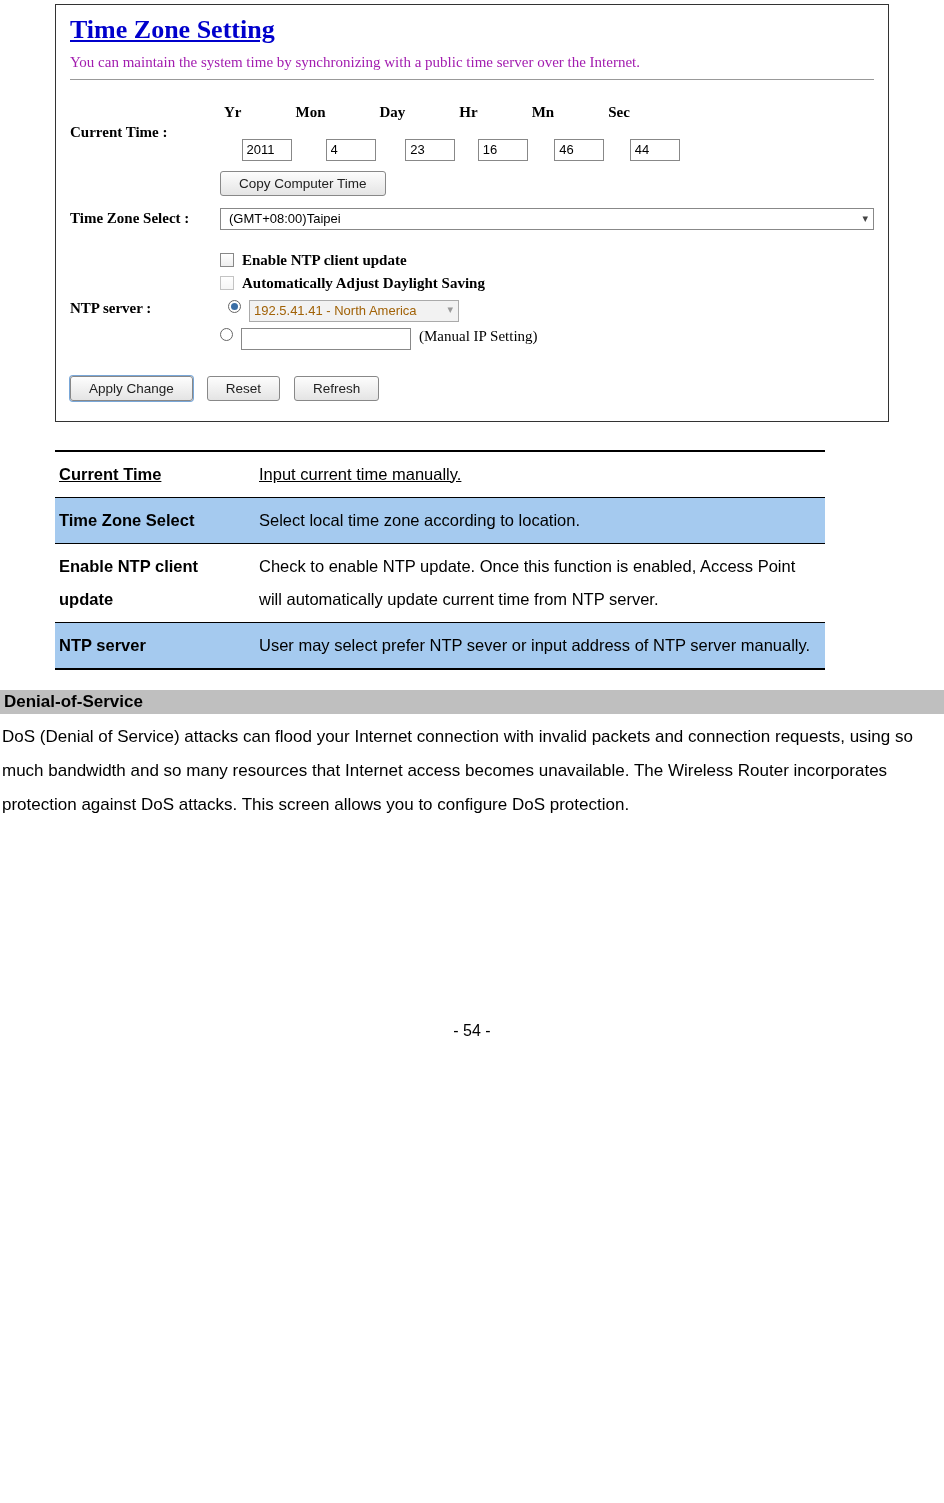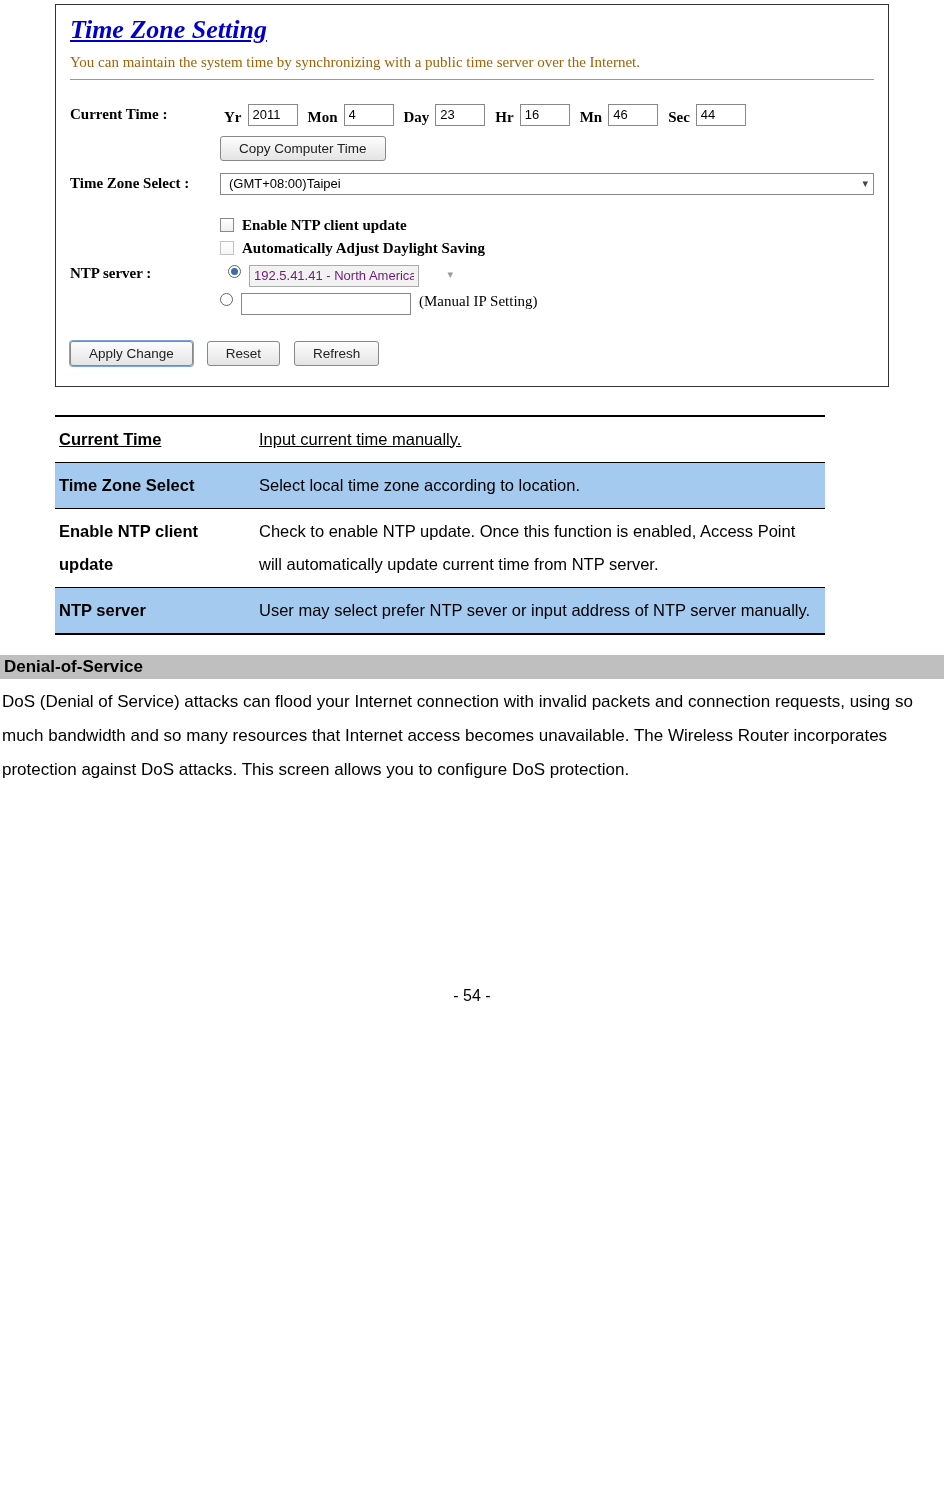--- a/index.html
+++ b/index.html
@@ -18,29 +18,28 @@
   .screenshot-box {
     border: 1px solid #333;
     margin: 4px 55px 20px 55px;
     padding: 10px 14px 20px 14px;
     background: #fff;
   }
   .ss-title {
     font-family: "Times New Roman", Times, serif;
     font-size: 26px;
     font-weight: bold;
-    font-style: italic;
     color: #0000cc;
     text-decoration: underline;
     margin: 0 0 8px 0;
   }
   .ss-desc {
     font-family: "Times New Roman", Times, serif;
     font-size: 15px;
-    color: #a16207;
+    color: #a21caf;
     margin: 0 0 6px 0;
     line-height: 1.3;
   }
   .ss-hr {
     border: none;
     border-top: 1px solid #999;
     margin: 0 0 24px 0;
   }
   .ss-row {
     display: flex;
@@ -49,34 +48,34 @@
     font-family: "Times New Roman", Times, serif;
     font-size: 15px;
   }
   .ss-label {
     font-weight: bold;
     width: 150px;
     flex-shrink: 0;
   }
   .time-fields {
     display: flex;
-    align-items: flex-end;
-    gap: 6px;
+    align-items: flex-start;
     flex-wrap: wrap;
   }
   .time-fields .fld-label {
     font-weight: bold;
     margin-left: 4px;
   }
   .time-input {
     width: 50px;
     height: 22px;
     font-size: 13px;
     padding: 2px 4px;
     border: 1px solid #888;
+    margin-top: 35px;
   }
   .copy-btn-row {
     margin-left: 150px;
     margin-bottom: 12px;
   }
   .win-btn {
     font-family: Arial, sans-serif;
     font-size: 13.5px;
     padding: 4px 18px;
     background: linear-gradient(#fdfdfd, #e4e4e4);
@@ -140,22 +139,22 @@
   .ntp-row .ss-label { width: 150px; }
   .radio {
     width: 13px; height: 13px; border-radius:50%;
     border:1px solid #666; background:#fff; position:relative; flex-shrink:0;
   }
   .radio.checked::after{
     content:""; position:absolute; left:2px; top:2px; width:7px; height:7px;
     border-radius:50%; background:#3a6ea5;
   }
   .ntp-select {
-    width: 170px; height:22px; font-size:13px; padding:2px 4px;
-    border:1px solid #aaa; background:#f2f2f2; color:#701a75;
+    width: 210px; height:22px; font-size:13px; padding:2px 4px;
+    border:1px solid #aaa; background:#f2f2f2; color:#a16207;
   }
   .ntp-select-wrap { position:relative; width:210px; }
   .ntp-select-wrap::after{
     content:"▾"; position:absolute; right:6px; top:3px; font-size:11px; color:#999; pointer-events:none;
   }
   .ntp-row2 {
     display:flex; margin-left:150px; gap:8px;
     font-family:"Times New Roman",Times,serif; font-size:15px;
   }
   .manual-input {

